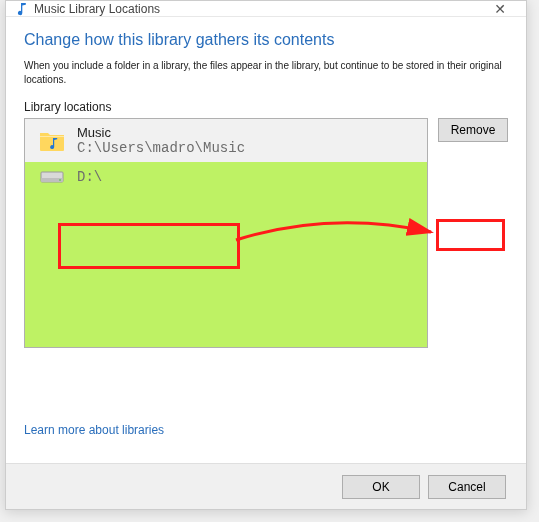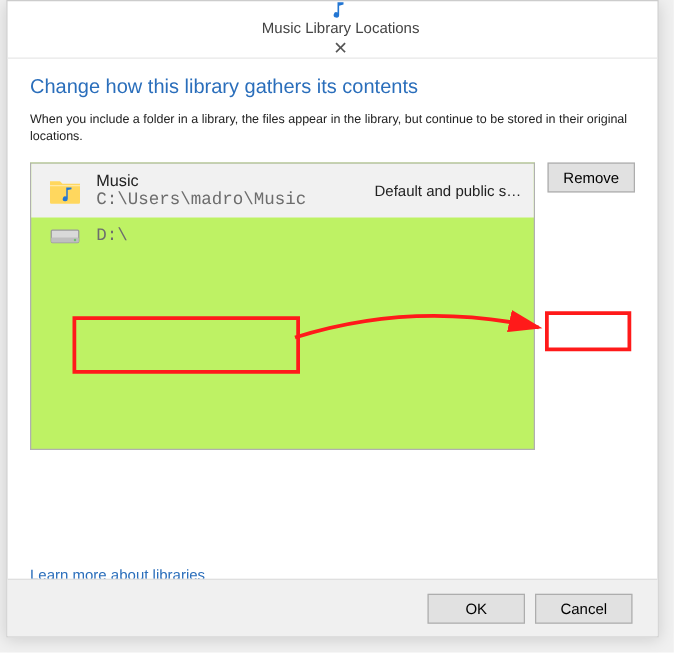--- a/index.html
+++ b/index.html
@@ -2,22 +2,22 @@
 <html><head>
   <meta charset="utf-8">
   <style>
     * { box-sizing: border-box; margin: 0; padding: 0; font-family: "Segoe UI", Tahoma, sans-serif; }
     body { background: #f0f0f0; width: 539px; height: 522px; position: relative; }
     .window {
       position: absolute; left: 5px; top: 0; width: 522px; height: 510px;
       background: #fff; border: 1px solid #ccc; box-shadow: 0 2px 12px rgba(0,0,0,.15);
     }
     .titlebar {
-      height: 46px; display: flex; align-items: center; padding: 0 6px 0 19px;
-      border-bottom: 1px solid #e8e8e8; font-size: 12px; color: #444; flex-direction: column;
+      height: 16px; display: flex; align-items: center; padding: 0 6px 0 8px;
+      border-bottom: 1px solid #e8e8e8; font-size: 12px; color: #444;
     }
     .titlebar .icon { margin-right: 6px; display:flex; }
     .titlebar .title { flex: 1; }
     .close-btn { width: 40px; height: 30px; display:flex; align-items:center; justify-content:center; color:#555; font-size: 14px; }
 
     .content { padding: 14px 18px 0 18px; position: relative; height: calc(100% - 30px - 46px); }
     .heading { color: #2a6ebb; font-size: 16px; font-weight: 400; margin-bottom: 10px; }
     .desc { font-size: 10px; color: #222; line-height: 1.35; margin-bottom: 14px; }
     .label { font-size: 12px; color: #222; margin-bottom: 4px; }
 
@@ -76,38 +76,38 @@
     <span class="title">Music Library Locations</span>
     <div class="close-btn">
       <span>✕</span>
     </div>
   </div>
 
   <div class="content">
 
     <div class="heading">Change how this library gathers its contents</div>
     <div class="desc">When you include a folder in a library, the files appear in the library, but continue to be stored in their original locations.</div>
+    <div class="label">Library locations</div>
 
     <div class="body-row">
       <div class="listbox">
 
         <div class="list-row music">
           <span class="row-icon">
             <svg width="26" height="22" viewBox="0 0 26 22">
               <path fill="#ffd75e" d="M1 3h8l2 2h14v15a1 1 0 0 1-1 1H2a1 1 0 0 1-1-1V3z"></path>
               <path fill="#ffe9a6" d="M1 6h24v1H1z"></path>
               <path fill="#2376d3" d="M14 8v7.2a2 2 0 1 0 1.2 1.8V10l3-.7V8L14 8z"></path>
             </svg>
           </span>
           <div class="row-main">
             <div class="row-text">
               <span class="row-name">Music</span>
               <span class="row-path">C:\Users\madro\Music</span>
             </div>
-            <span class="row-badge">Default and public s…</span>
           </div>
         </div>
 
         <div class="list-row">
           <span class="row-icon">
             <svg width="26" height="18" viewBox="0 0 26 18">
               <rect x="2" y="4" width="22" height="10" rx="1" fill="#d9d9d9" stroke="#9a9a9a"></rect>
               <rect x="2" y="10" width="22" height="4" rx="1" fill="#bfbfbf"></rect>
               <circle cx="21" cy="12" r="1" fill="#6fbf6f"></circle>
             </svg>

